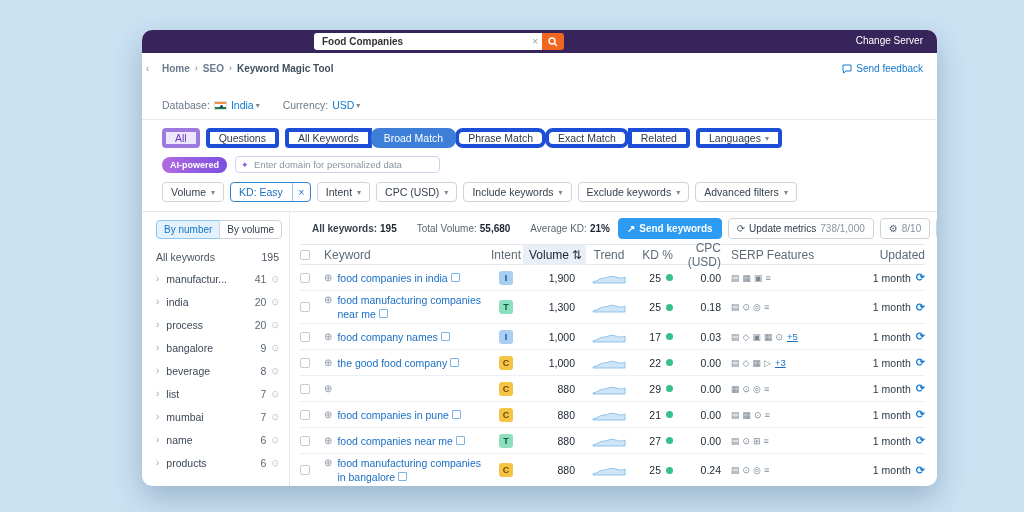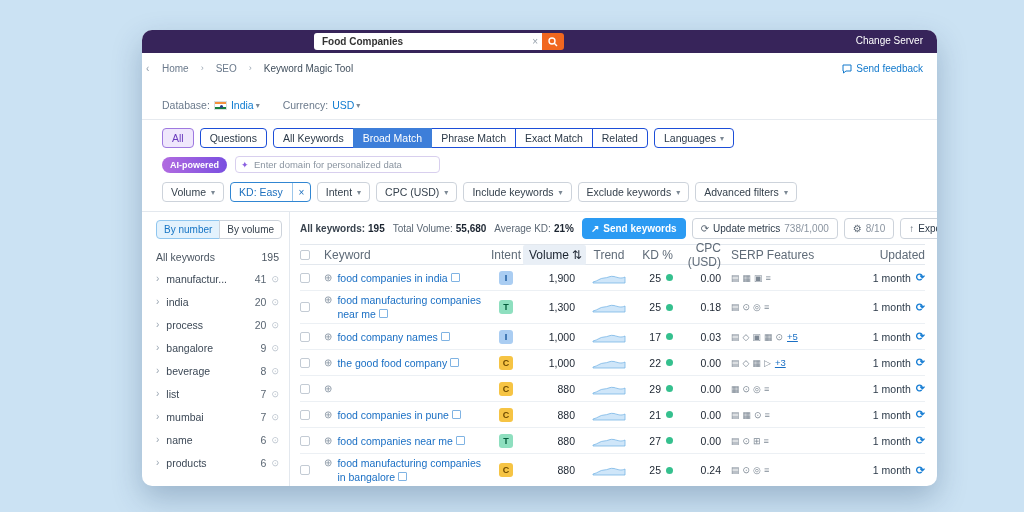--- a/index.html
+++ b/index.html
@@ -9,40 +9,40 @@
 
 .topbar{height:23px;background:#37245a;position:relative;flex:0 0 auto;}
 .searchwrap{position:absolute;left:172px;top:3px;display:flex;height:17px;}
 .searchwrap input{width:228px;height:17px;border:none;border-radius:3px 0 0 3px;padding:0 20px 0 8px;font-family:"Liberation Sans",sans-serif;font-size:10px;font-weight:bold;color:#333;outline:none;}
 .clear-x{position:absolute;right:26px;top:2px;color:#97a1ac;font-size:10px;line-height:13px;cursor:pointer;}
 .search-btn{width:22px;height:17px;background:#f1671f;border:none;border-radius:0 3px 3px 0;display:flex;align-items:center;justify-content:center;cursor:pointer;}
 .change-server{position:absolute;right:14px;top:5px;color:#fff;font-size:10px;cursor:pointer;}
 
 .bc-row{display:flex;align-items:center;padding:10px 14px 0 20px;position:relative;}
 .collapse{position:absolute;left:4px;top:10px;color:#8a97a5;font-size:10px;}
-.bc{display:flex;align-items:flex-start;gap:12px;font-size:10px;color:#6b7a8c;}
+.bc{display:flex;align-items:flex-start;gap:5px;font-size:10px;color:#6b7a8c;font-weight:bold;}
 .bc .sep{color:#9aa6b2;font-size:9px;}
 .bc .last{color:#42505e;}
 .feedback{margin-left:auto;display:flex;align-items:center;gap:4px;color:#1279cc;font-size:10px;cursor:pointer;}
 
 .title-row{padding:7px 20px 0 20px;font-size:15px;font-weight:bold;color:#22262e;}
 .title-row .query{color:#8a94a0;}
 .meta-row{padding:6px 20px 0 20px;display:flex;align-items:center;gap:23px;font-size:10.5px;margin-top:19px;}
 .meta-item{display:flex;align-items:center;gap:4px;color:#6b7a8c;}
 .meta-link{color:#0f7bd0;display:flex;align-items:center;gap:2px;cursor:pointer;}
 .flag{width:13px;height:9px;position:relative;display:inline-block;background:linear-gradient(#f5913e 33%,#fff 33% 66%,#17803d 66%);border:1px solid #d7dde3;}
 .flag::after{content:"";position:absolute;left:5px;top:3px;width:3px;height:3px;border-radius:50%;background:#2b3f8c;}
 .caret{color:#7c8894;font-size:8px;}
 .hr{border-top:1px solid #e6eaef;margin-top:8px;}
 
 .tabs-row{display:flex;align-items:center;gap:6px;padding:8px 20px 0 20px;}
-.tab{height:20px;display:flex;align-items:center;gap:4px;padding:0 9px;border:1px solid #1d4ed8;border-radius:4px;background:#fff;font-size:10.5px;color:#2c3a49;cursor:pointer;white-space:nowrap;}
+.tab{height:20px;display:flex;align-items:center;gap:4px;padding:0 9px;border:4px solid #1d4ed8;border-radius:4px;background:#fff;font-size:10.5px;color:#2c3a49;cursor:pointer;white-space:nowrap;}
 .tab.sel-all{background:#efe7fc;border-color:#9e79e0;color:#6a3bbd;}
 .seg{display:flex;}
-.seg .tab{border-radius:0;margin-left:-1px;}
+.seg .tab{border-radius:8px;margin-left:-1px;}
 .seg .tab:first-child{border-radius:4px 0 0 4px;margin-left:0;}
 .seg .tab:last-child{border-radius:0 4px 4px 0;}
 .seg .tab.sel-blue{background:#3d7ed9;border-color:#3d7ed9;color:#fff;z-index:1;}
 
 .ai-row{display:flex;align-items:center;gap:8px;padding:8px 20px 0 20px;}
 .ai-badge{height:16px;display:flex;align-items:center;padding:0 8px;border-radius:9px;background:linear-gradient(90deg,#b16be0,#7a4fe0);color:#fff;font-size:9px;font-weight:bold;}
 .ai-input{position:relative;display:flex;align-items:center;}
 .ai-input .spark{position:absolute;left:6px;color:#8a5fe0;font-size:9px;}
 .ai-input input{width:205px;height:17px;border:1px solid #d8cfee;border-radius:4px;padding:0 8px 0 18px;font-family:"Liberation Sans",sans-serif;font-size:9.5px;color:#333;outline:none;}
 .ai-input input::placeholder{color:#8a94a0;}
@@ -62,21 +62,21 @@
 .side-head{display:flex;justify-content:space-between;margin-top:12px;font-size:10.5px;color:#4a5561;}
 .grp-list{margin-top:4px;}
 .grp{display:flex;align-items:center;height:23px;font-size:10.5px;color:#3c4856;cursor:pointer;}
 .grp .chev{color:#9aa6b2;margin-right:7px;font-size:10px;}
 .grp .cnt{margin-left:auto;color:#5a6673;}
 .grp .eye{color:#b9c2cc;font-size:9px;margin-left:5px;}
 
 .table-area{flex:1;display:flex;flex-direction:column;padding:0 12px 0 10px;min-width:0;}
 .summary{display:flex;align-items:center;gap:8px;height:32px;font-size:10px;white-space:nowrap;}
 .stat{display:flex;gap:3px;align-items:center;}
-.stat .lbl{color:#39434e;font-weight:bold;}
+.stat .lbl{color:#39434e;font-weight:bold;margin-left:12px;}
 .stat .lbl.soft{color:#5a6673;font-weight:normal;}
 .stat .val{color:#1b2430;font-weight:bold;}
 .sum-btns{margin-left:auto;display:flex;align-items:center;gap:6px;}
 .btn{height:21px;display:flex;align-items:center;gap:4px;padding:0 8px;border:1px solid #cdd3db;border-radius:4px;background:#fff;font-size:10px;color:#2c3a49;cursor:pointer;white-space:nowrap;}
 .btn.primary{background:#2b9bf3;border-color:#2b9bf3;color:#fff;font-weight:bold;}
 .btn .quota{color:#8a94a0;}
 .btn .ic{color:#5a6673;font-size:10px;}
 .btn.primary .ic{color:#fff;}
 
 .t-head{display:flex;align-items:center;height:21px;border-top:1px solid #e3e8ee;border-bottom:1px solid #e3e8ee;font-size:12px;color:#5f6b78;}

